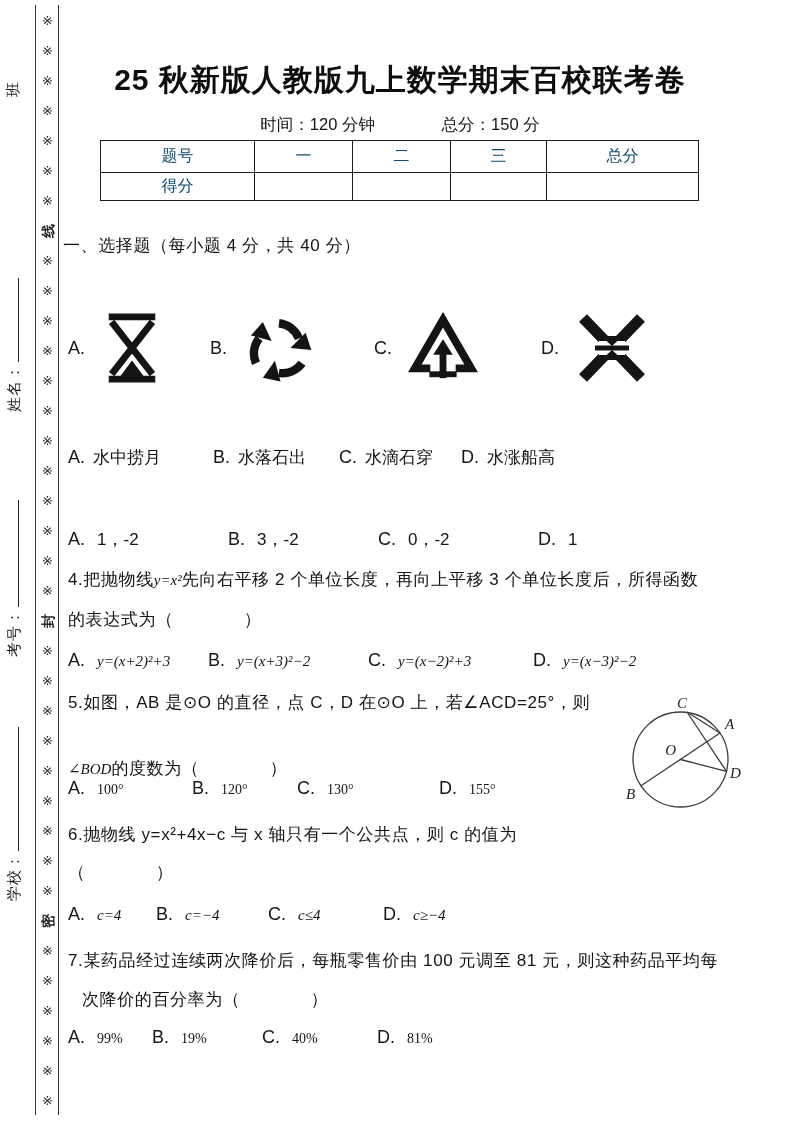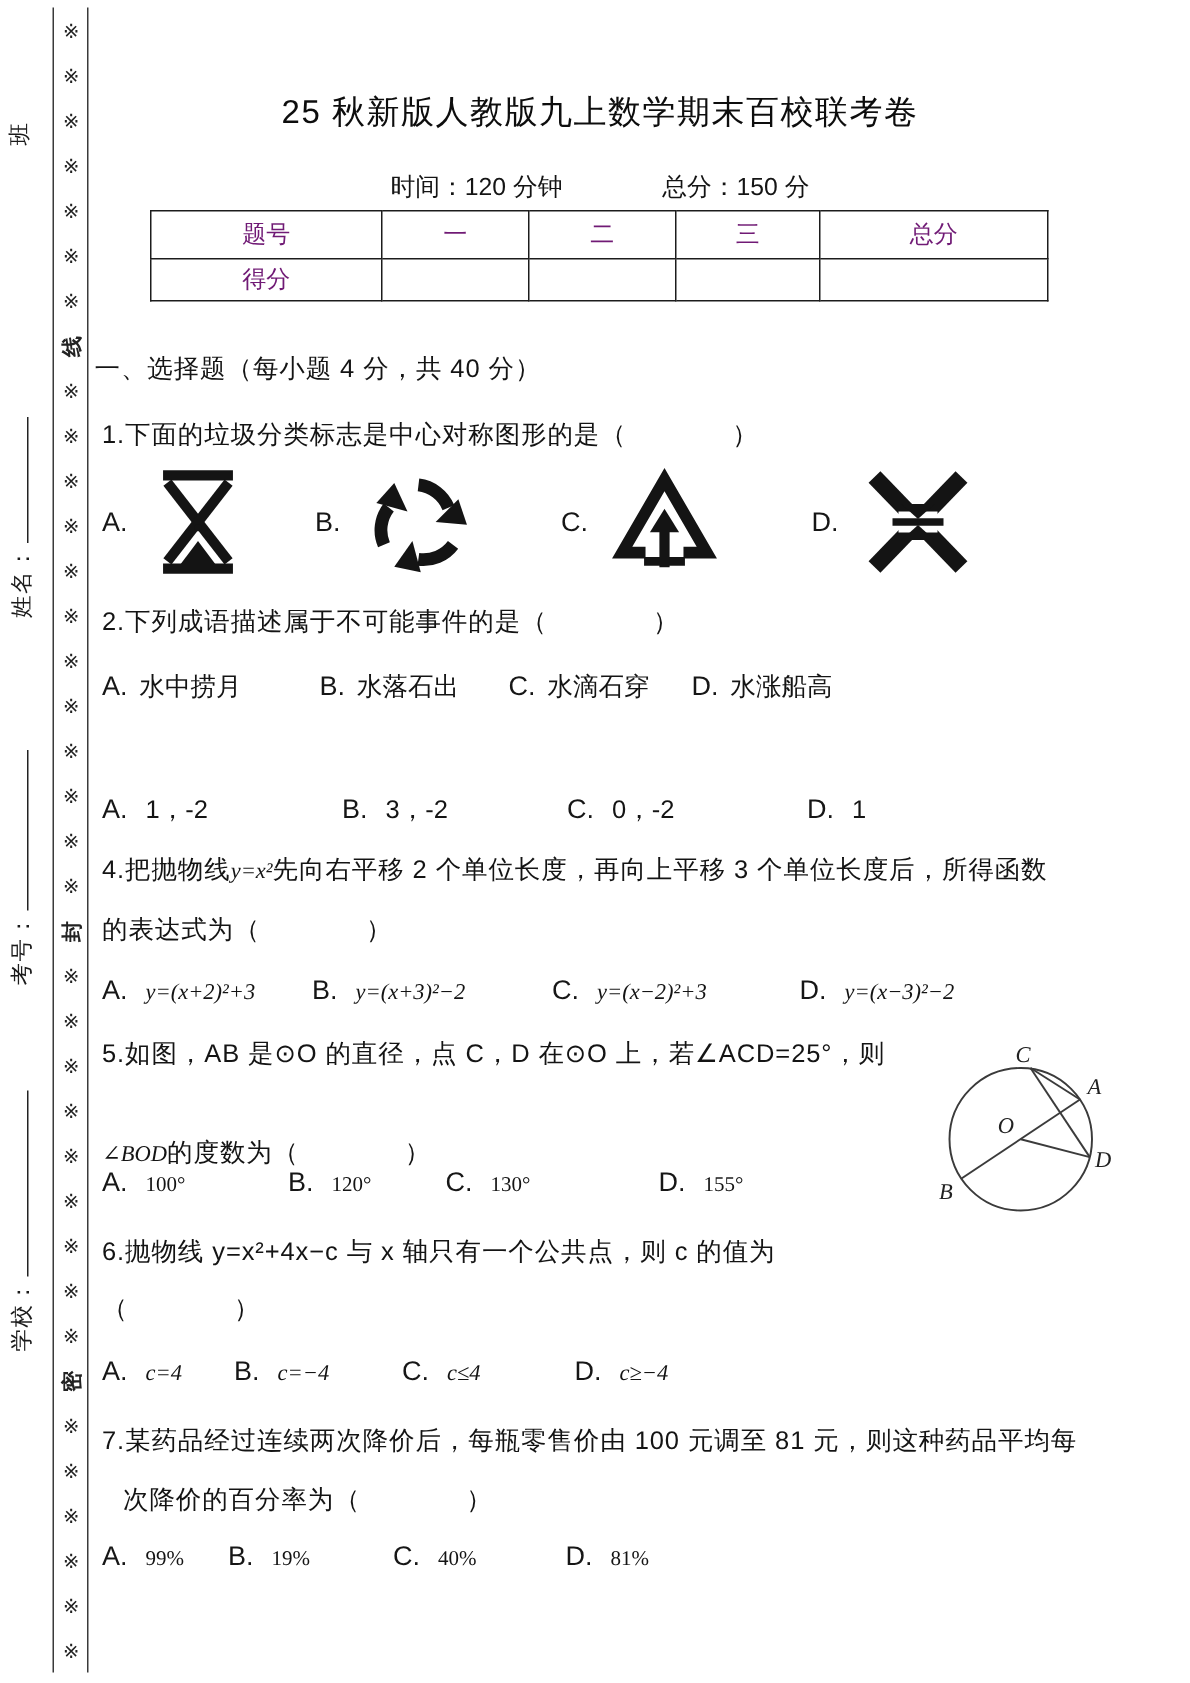--- a/index.html
+++ b/index.html
@@ -19,27 +19,27 @@
   #rule-left,#rule-right{position:absolute;top:5px;height:1110px;width:0;border-left:1.8px solid #3a3a3a;}
   #rule-left{left:35px}
   #rule-right{left:58px}
 
   #seal-col{position:absolute;left:37px;top:6px;width:21px;text-align:center;}
   .seal-item{display:block;height:30px;line-height:30px;font-size:13px;color:#222;}
   .seal-char{transform:rotate(-90deg);font-size:14px;font-weight:bold;}
 
   
   #title{position:absolute;left:62px;right:55px;top:60px;text-align:center;
-         font-size:22px;font-weight:normal;letter-spacing:1px;color:#0d0d0d;}
+         font-size:30px;font-weight:bold;letter-spacing:1px;color:#0d0d0d;}
   #info{position:absolute;left:62px;right:55px;top:114px;text-align:center;font-size:16.5px;}
   #info span{margin:0 31px;}
 
   
   #score-table{position:absolute;left:100px;top:140px;border-collapse:collapse;table-layout:fixed;}
-  #score-table td{border:1.6px solid #1c1c1c;text-align:center;font-size:16px;padding:0;color:#701a75;margin-top:20px;}
+  #score-table td{border:1.6px solid #1c1c1c;text-align:center;font-size:16px;padding:0;color:#0c4a6e;margin-top:20px;}
   #score-table tr:nth-child(1) td{height:31px;}
   #score-table tr:nth-child(2) td{height:27px;}
 
   
   .line{position:absolute;left:68px;white-space:nowrap;font-size:17px;letter-spacing:.6px;}
   .cn{font-size:17px;}
   .math{font-family:"Liberation Serif","DejaVu Serif","DejaVu Sans",serif;
         font-style:italic;font-size:15px;letter-spacing:0;}
   .serifval{font-family:"Liberation Serif","DejaVu Serif","DejaVu Sans",serif;
         font-style:normal;font-size:14px;letter-spacing:0;}
@@ -181,21 +181,20 @@
       <td></td>
       <td></td>
       <td></td>
       <td></td>
     </tr>
   </tbody>
     </table>
 
   <div class="line cn" id="sec">一、选择题（每小题 4 分，共 40 分）</div>
 
-  <div class="line cn" id="q1stem">1.下面的垃圾分类标志是中心对称图形的是（　　　　）</div>
   <div class="optrow" id="q1row">
     <div class="opt">
       <span class="opt-letter">A.</span>
       <svg class="qicon" width="66" height="78" viewBox="0 0 68 80">
         <g fill="none" stroke="#141414" stroke-width="7">
           <path d="M10 8 H58"></path>
             <path d="M10 72 H58"></path>
           <path d="M13 13 L55 67"></path>
             <path d="M55 13 L13 67"></path>
         </g>
@@ -242,21 +241,20 @@
         <path d="M10 6 L68 66" stroke="#141414" stroke-width="11" fill="none"></path>
         <path d="M68 6 L10 66" stroke="#141414" stroke-width="11" fill="none"></path>
         <rect x="26" y="29" width="26" height="14" fill="#ffffff"></rect>
         <path d="M22 36 H56" stroke="#141414" stroke-width="5"></path>
         <polygon points="39,34 28,24 50,24" fill="#141414"></polygon>
         <polygon points="39,38 28,48 50,48" fill="#141414"></polygon>
       </svg>
     </div>
   </div>
 
-  <div class="line cn" id="q2stem">2.下列成语描述属于不可能事件的是（　　　　）</div>
   <div class="optrow" id="q2row">
     <div class="opt">
         <span class="opt-letter">A.</span>
         <span class="optval cn">水中捞月</span>
       </div>
     <div class="opt">
         <span class="opt-letter">B.</span>
         <span class="optval cn">水落石出</span>
       </div>
     <div class="opt">

